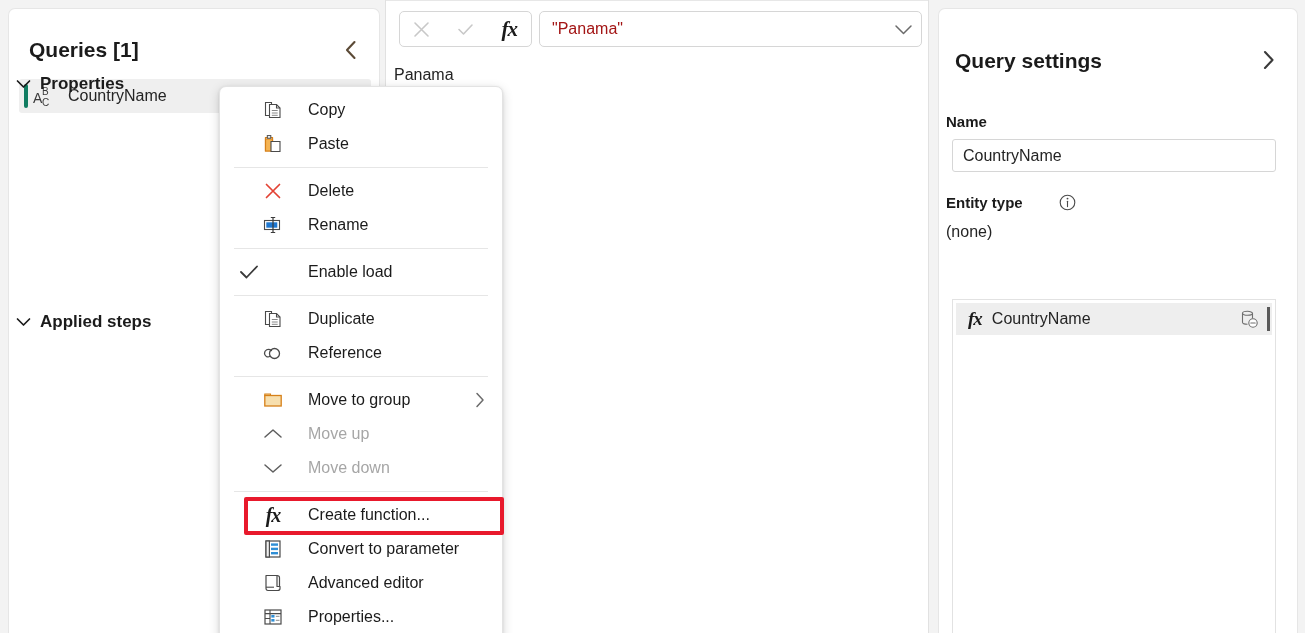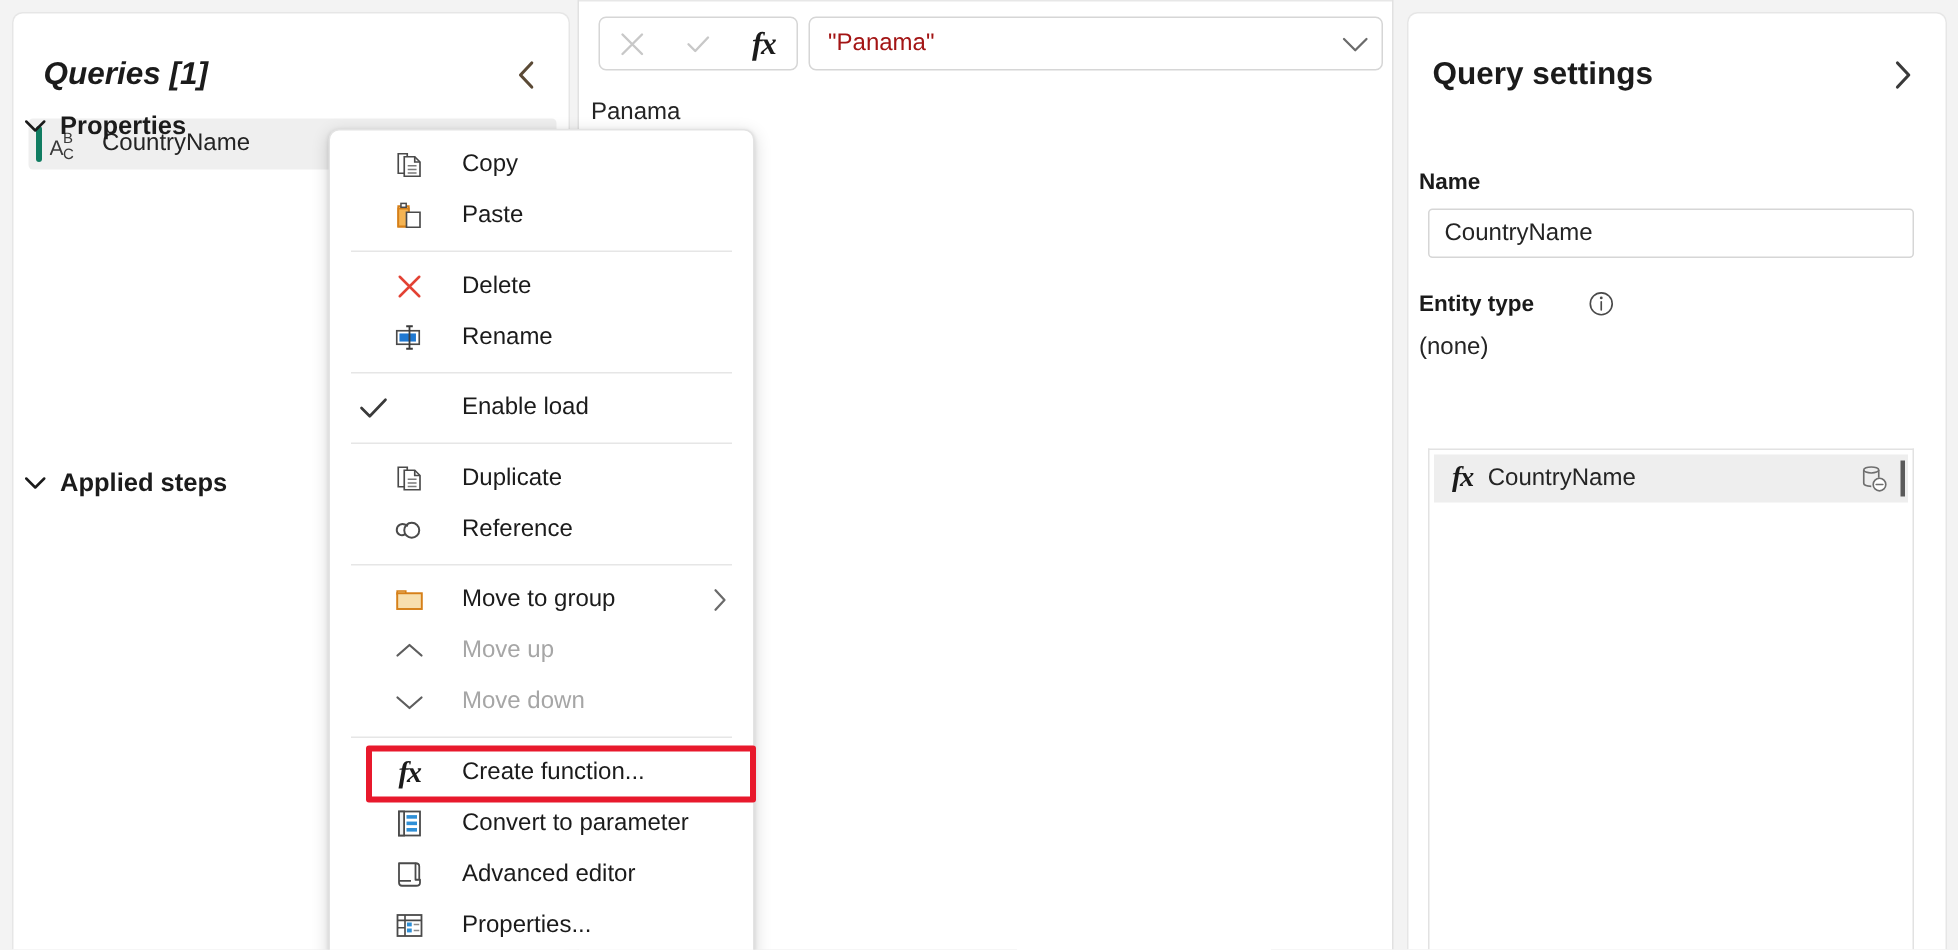--- a/index.html
+++ b/index.html
@@ -26,21 +26,20 @@
     border-radius: 7px 7px 0 0;
     box-sizing: border-box;
   }
   #queries-header {
     position: absolute;
     left: 0; top: 18px;
     width: 372px; height: 46px;
     display: flex; align-items: center;
     padding: 0 18px 0 20px;
     box-sizing: border-box;
-    font-style: italic;
   }
   #queries-title {
     font-size: 21px; font-weight: bold; color: #1b1b1b;
     letter-spacing: 0px;
     flex: 1;
   }
   #collapse-left-btn {
     width: 26px; height: 26px;
     display: flex; align-items: center; justify-content: center;
     cursor: pointer;
@@ -152,21 +151,21 @@
     width: 360px; height: 625px;
     background: #ffffff;
     border: 1px solid #e6e6e6;
     border-bottom: none;
     border-radius: 7px 7px 0 0;
     box-sizing: border-box;
   }
   #settings-header {
     position: absolute; left: 0; top: 18px;
     width: 360px; height: 46px;
-    display: flex; align-items: center;
+    display: flex; align-items: flex-end;
     padding: 0 18px 0 16px;
     box-sizing: border-box;
   }
   #settings-title {
     font-size: 21px; font-weight: bold; color: #1b1b1b; flex: 1;
   }
   #expand-right-btn {
     width: 26px; height: 26px;
     display: flex; align-items: center; justify-content: center;
     cursor: pointer;

